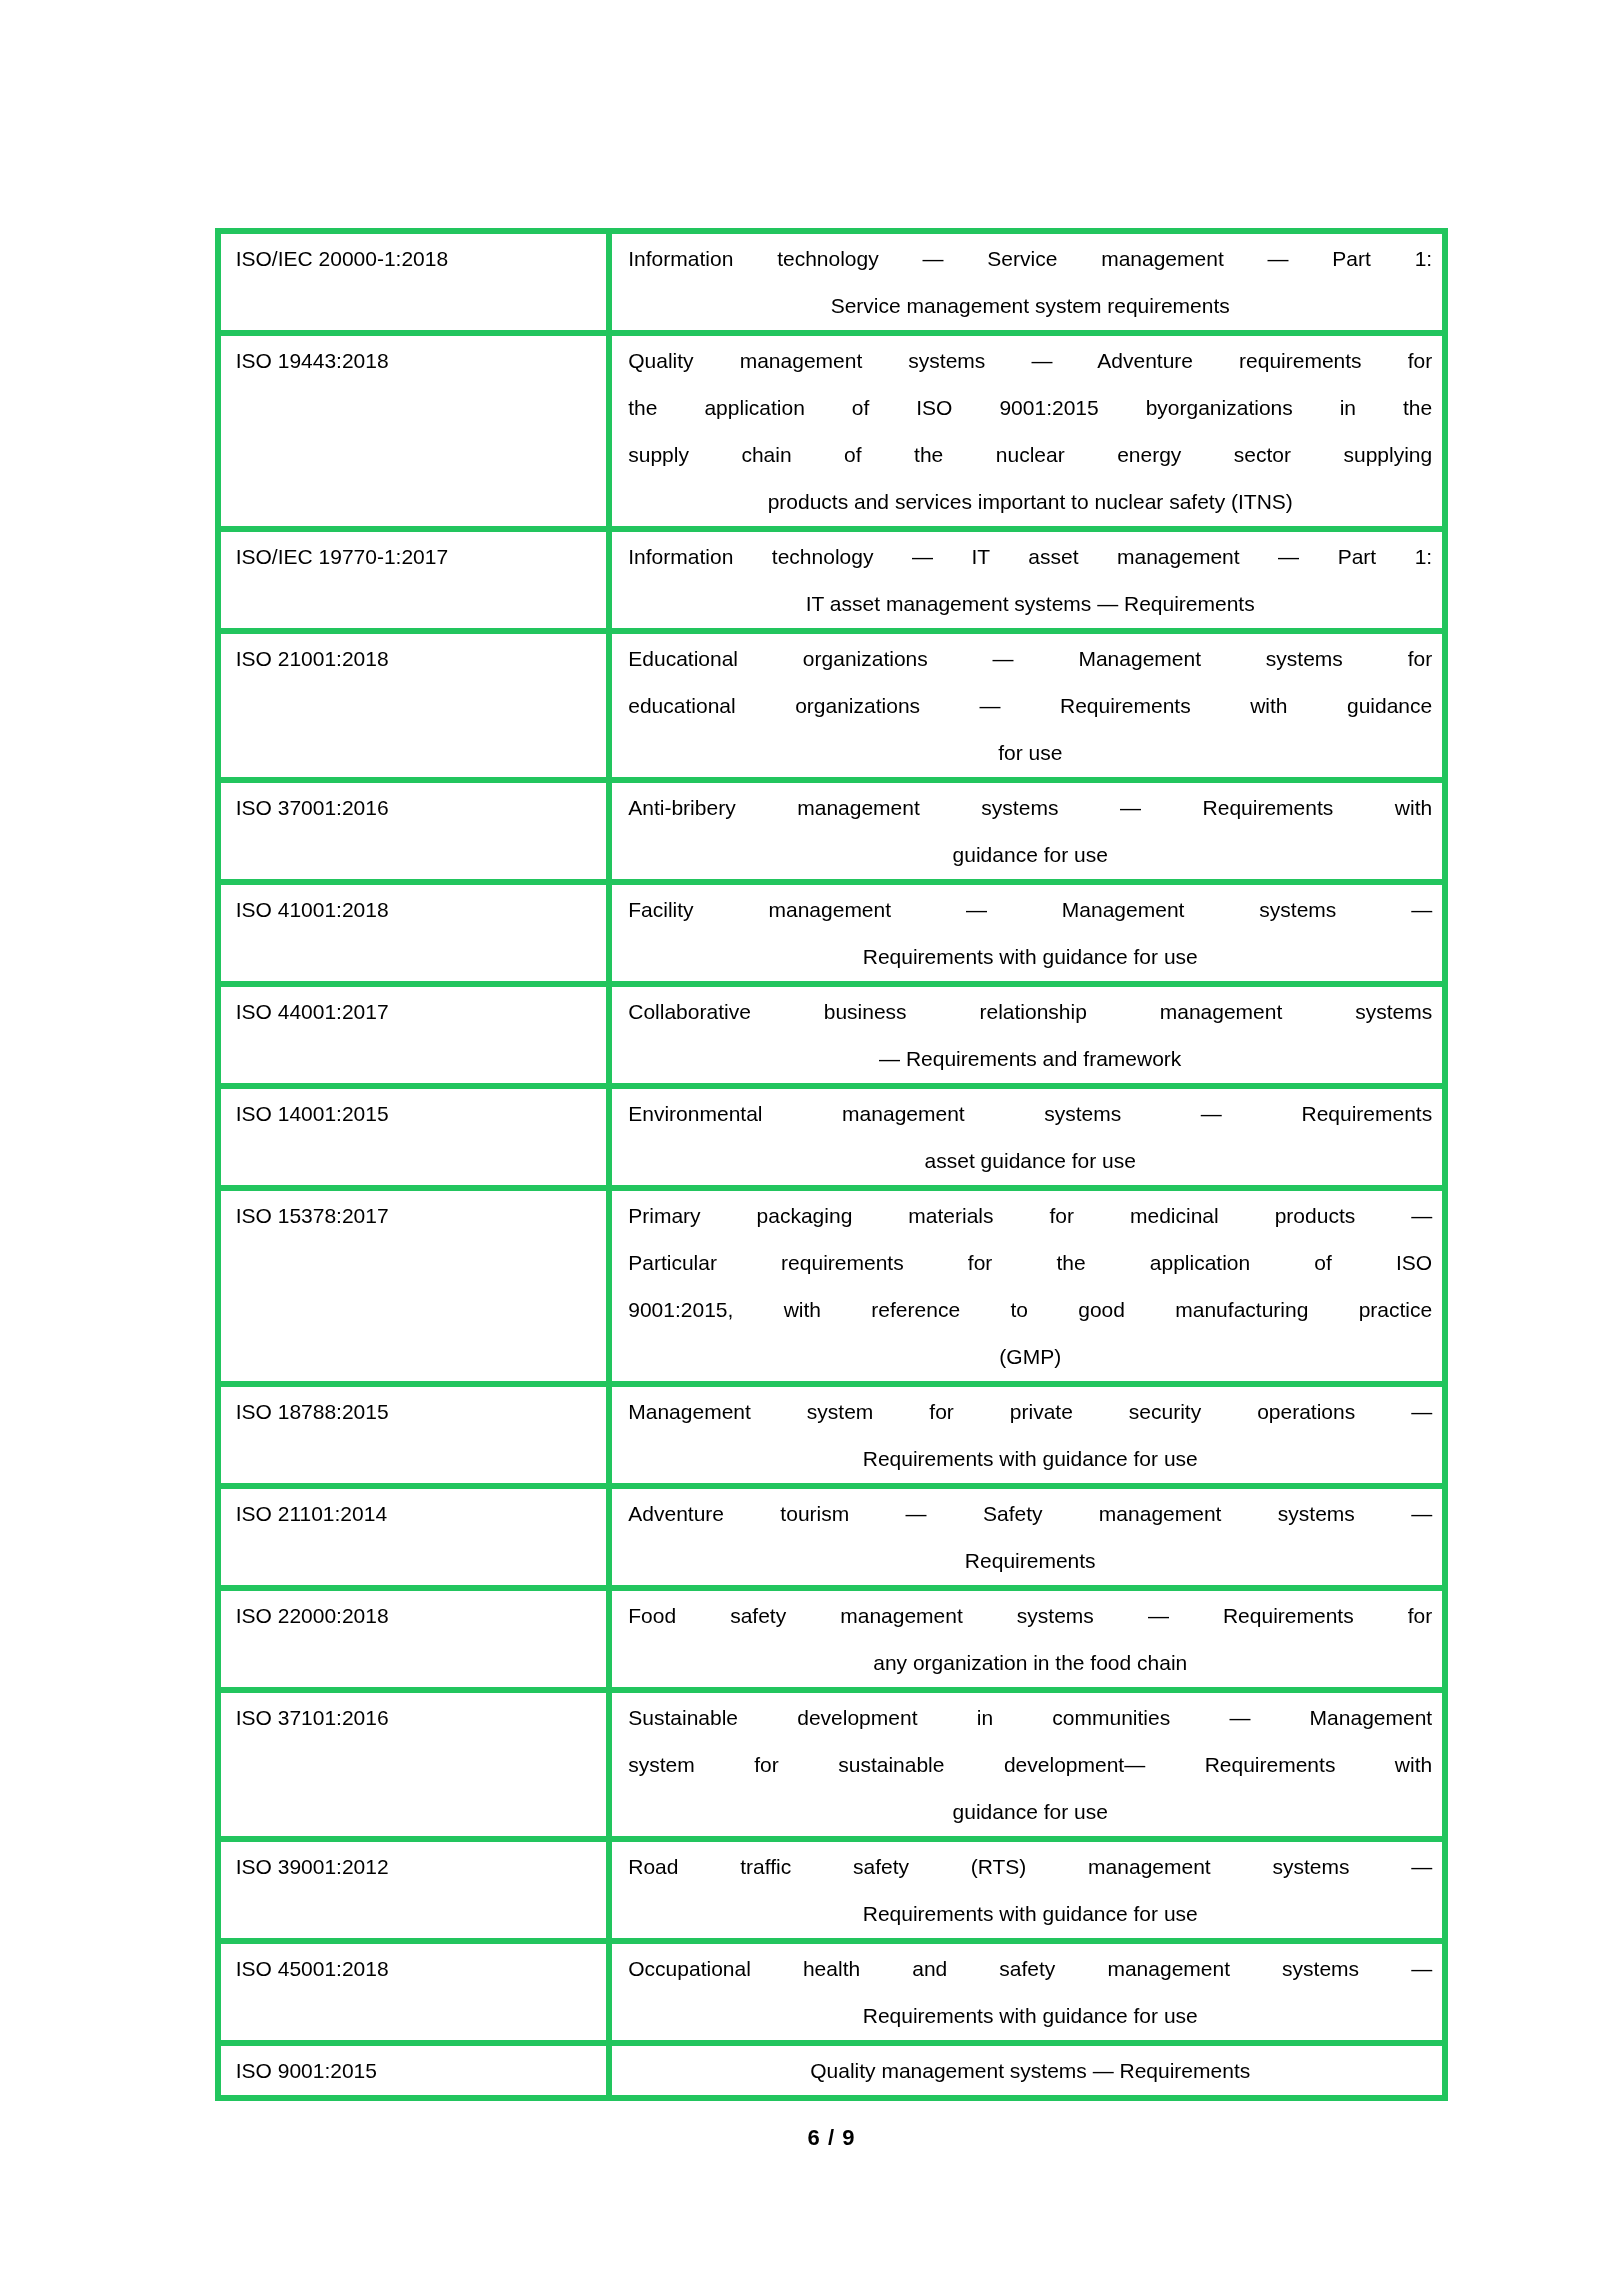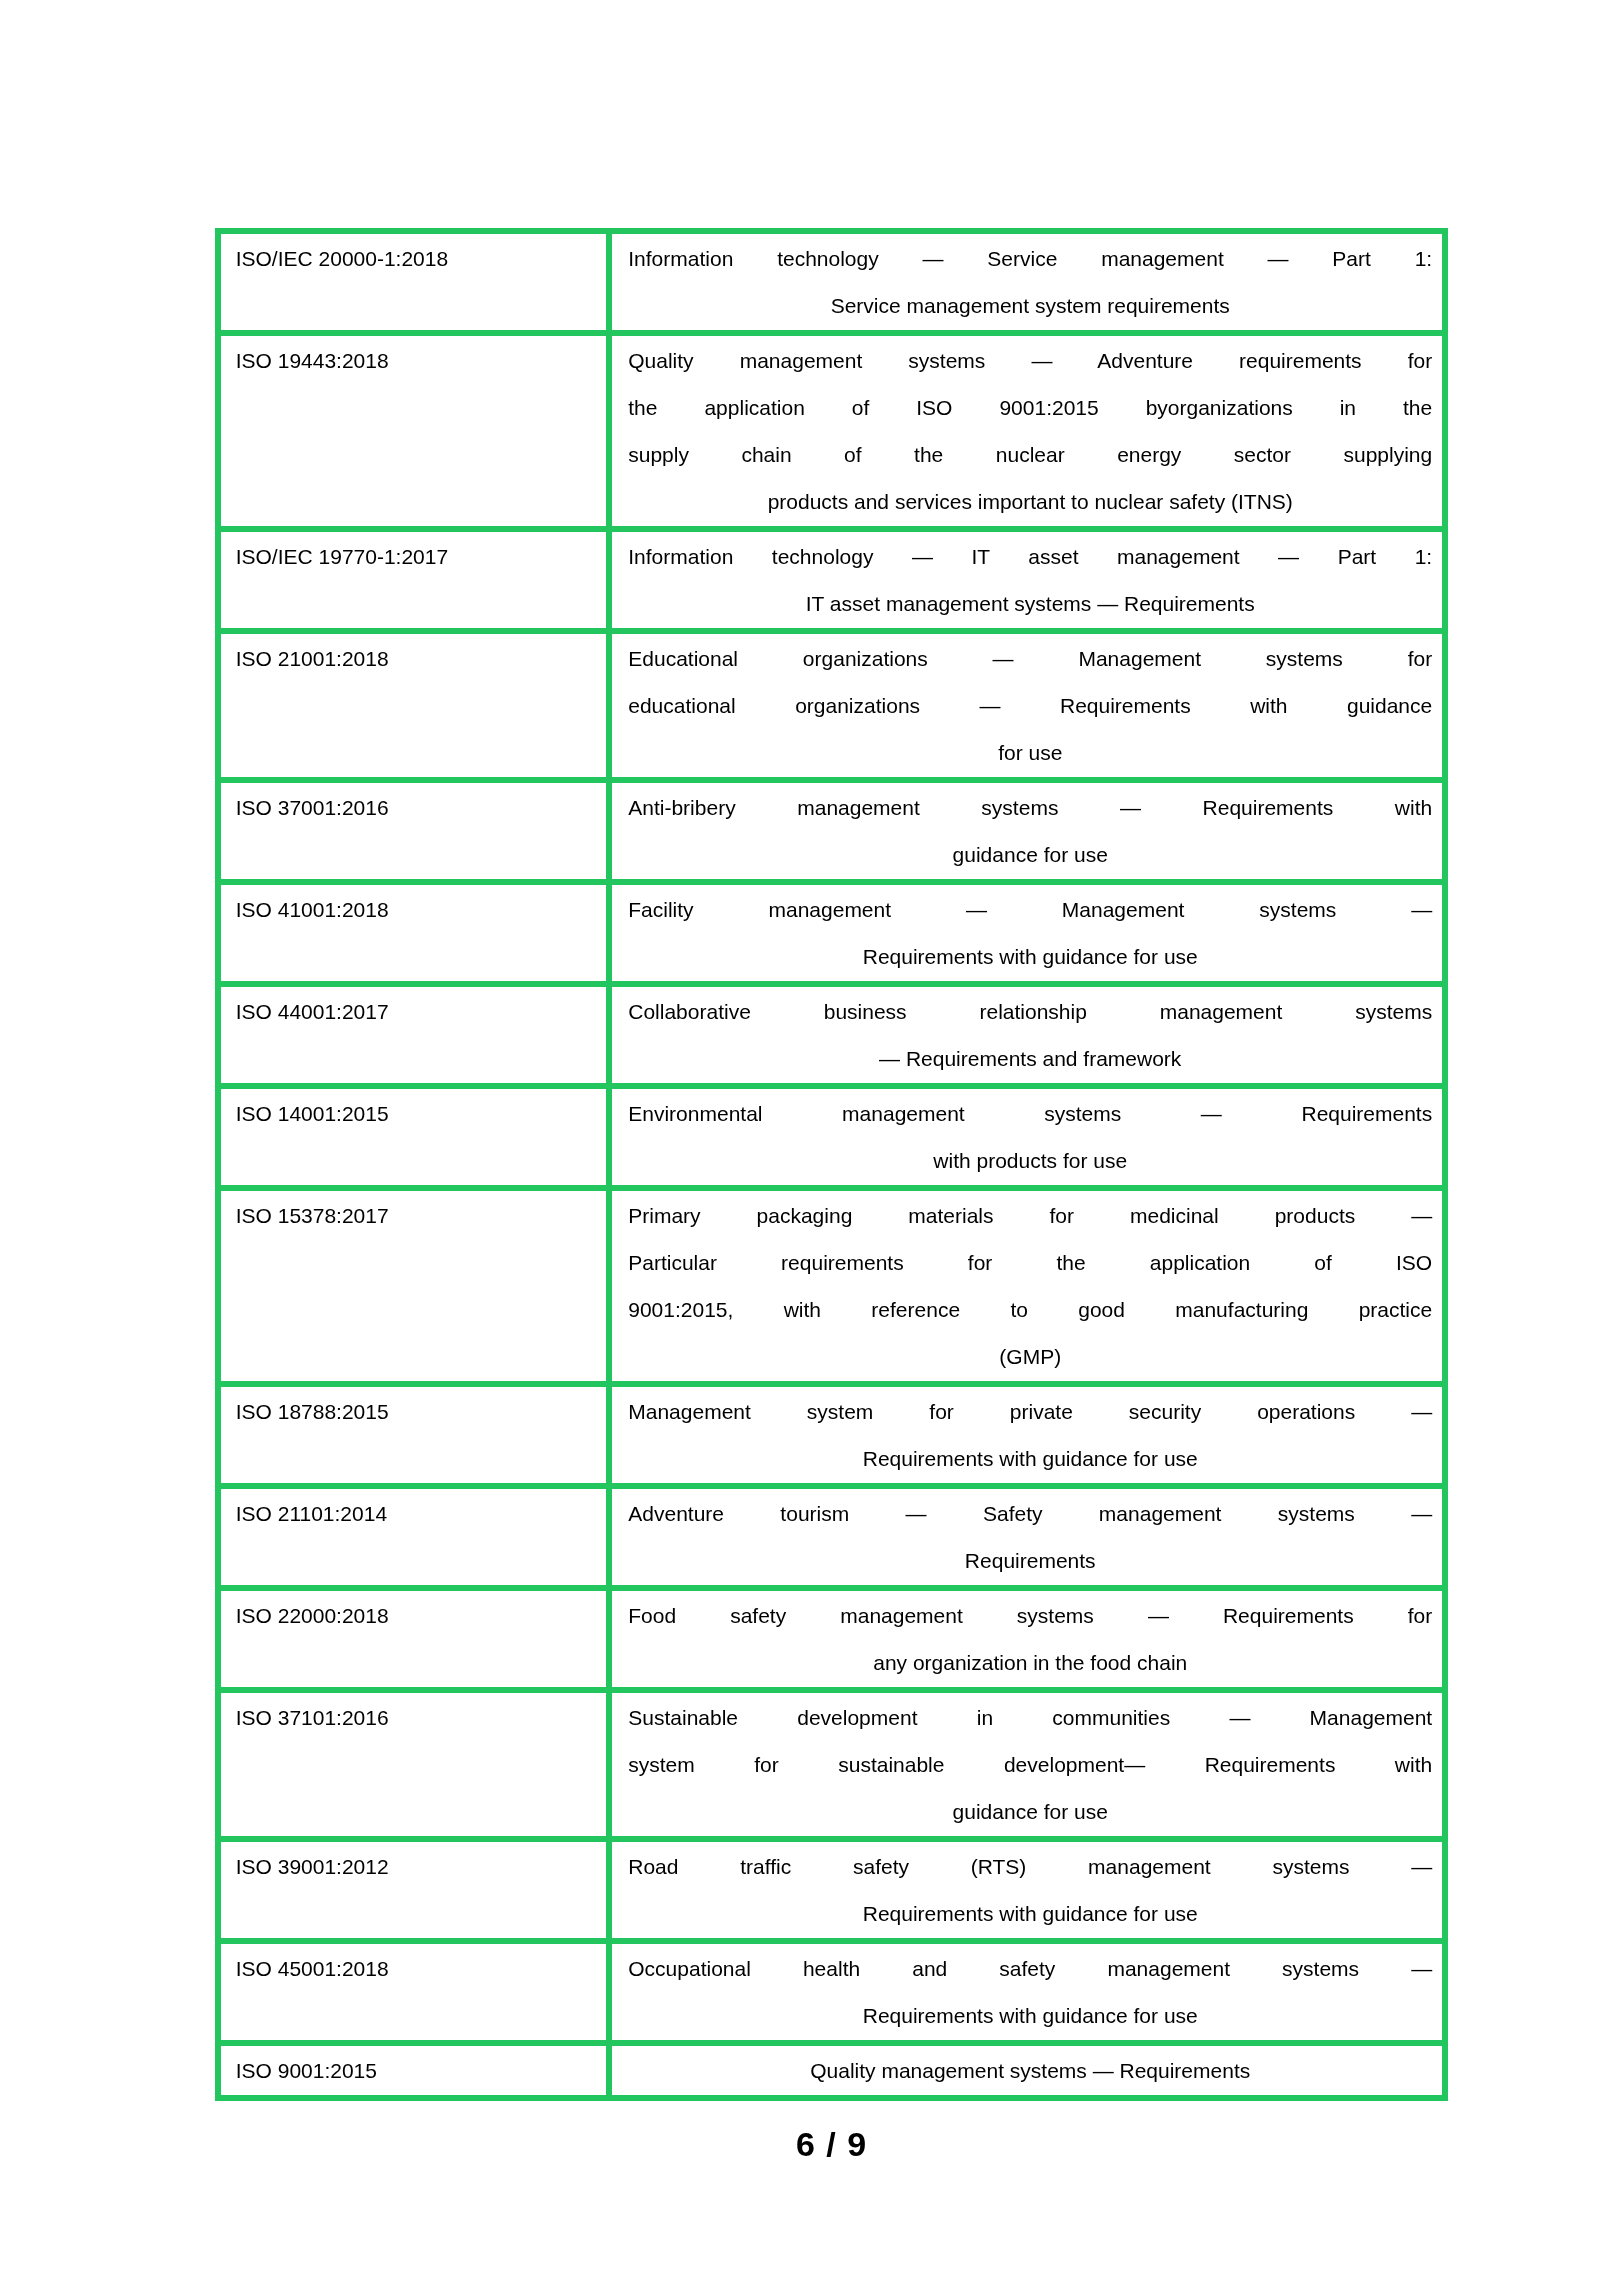--- a/index.html
+++ b/index.html
@@ -47,21 +47,21 @@
   .desc-line.j {
     text-align: justify;
     text-align-last: justify;
   }
   .page-footer {
     position: absolute;
     left: 215px;
     top: 2125px;
     width: 1233px;
     text-align: center;
-    font-size: 34px;
+    font-size: 22px;
     font-weight: bold;
     letter-spacing: 1px;
   }
 </style>
 </head>
 <body>
 
 <div>
   <table class="iso-table">
     <tbody id="table-body">
@@ -114,21 +114,21 @@
           <td class="code-cell">ISO 44001:2017</td>
           <td class="desc-cell">
             <div class="desc-line j">Collaborative business relationship management systems</div>
             <div class="desc-line">— Requirements and framework</div>
           </td>
         </tr>
         <tr>
           <td class="code-cell">ISO 14001:2015</td>
           <td class="desc-cell">
             <div class="desc-line j">Environmental management systems — Requirements</div>
-            <div class="desc-line">with products for use</div>
+            <div class="desc-line">asset guidance for use</div>
           </td>
         </tr>
         <tr>
           <td class="code-cell">ISO 15378:2017</td>
           <td class="desc-cell">
             <div class="desc-line j">Primary packaging materials for medicinal products —</div>
             <div class="desc-line j">Particular requirements for the application of ISO</div>
             <div class="desc-line j">9001:2015, with reference to good manufacturing practice</div>
             <div class="desc-line">(GMP)</div>
           </td>

